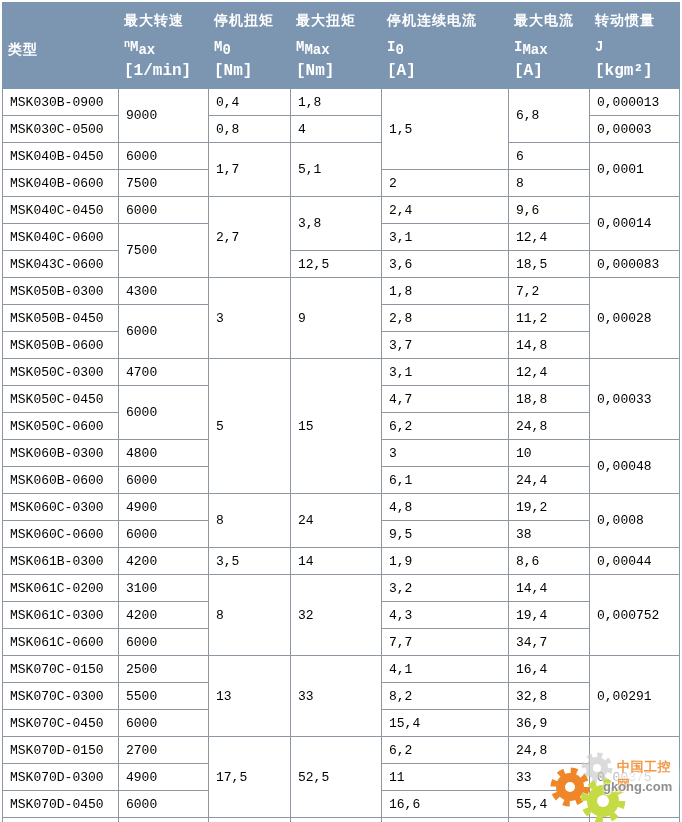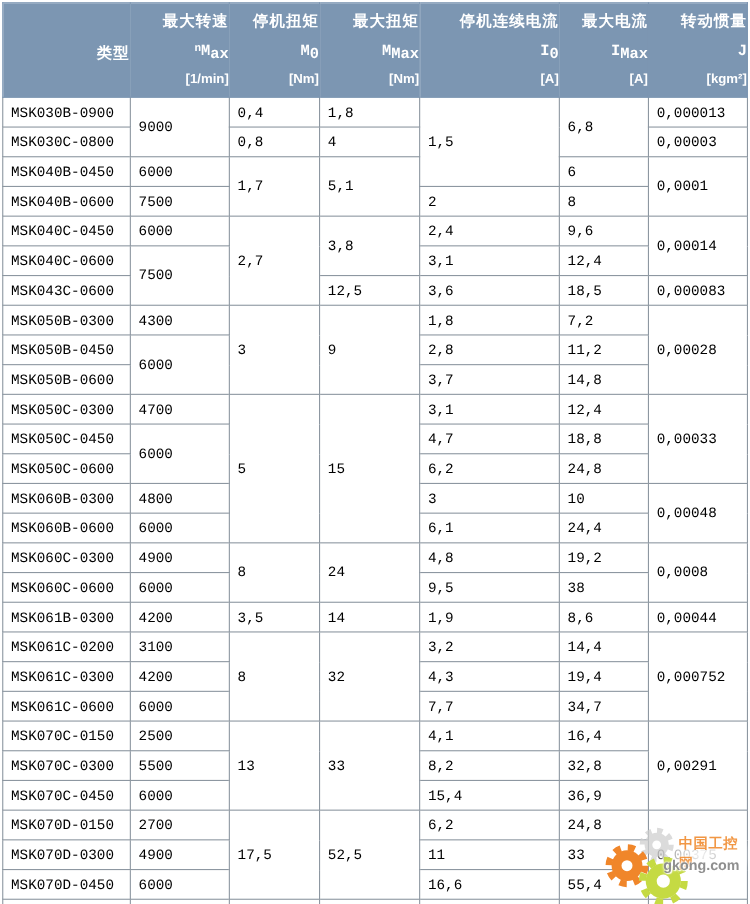--- a/index.html
+++ b/index.html
@@ -11,21 +11,21 @@
   html,body{margin:0;padding:0;background:#fff;}
   .page{
     position:relative;width:682px;height:822px;overflow:hidden;background:#fff;
     font-family:"Liberation Sans","DejaVu Sans",sans-serif;
   }
   table.specs{
     position:absolute;left:2px;top:2px;width:677px;
     border-collapse:collapse;table-layout:fixed;
   }
   table.specs th{
-    background:var(--header-bg);color:#fff;text-align:right;vertical-align:top;
+    background:var(--header-bg);color:#fff;text-align:left;vertical-align:top;
     padding:5px 0 0 5px;border:1px solid var(--header-bg);
     border-left:1px solid var(--header-sep);overflow:hidden;
   }
   table.specs th:first-child{border-left:1px solid var(--header-bg);}
   thead tr{height:86px;}
   tbody tr{height:27px;}
   table.specs td{
     background:#fff;color:var(--cell-text);
     border:1px solid var(--border);
     font-family:"Liberation Mono","DejaVu Sans Mono",monospace;
@@ -37,22 +37,22 @@
     font-weight:bold;font-size:14px;height:28px;line-height:24px;letter-spacing:1px;
   }
   .h-label.type-label{margin-top:29px;}
   .h-sym{
     height:27px;line-height:22px;font-weight:bold;font-size:14px;
     font-family:"Liberation Mono","DejaVu Sans Mono",monospace;
   }
   .h-sym sup{font-size:10px;vertical-align:top;position:relative;top:-2px;}
   .h-sym sub{font-size:14px;vertical-align:baseline;position:relative;top:3px;}
   .h-unit{
-    font-weight:bold;font-size:12px;line-height:16px;
-    font-family:Liberation Sans, sans-serif;
+    font-weight:bold;font-size:16px;line-height:16px;
+    font-family:Liberation Mono, monospace;
   }
   
   .watermark{position:absolute;left:540px;top:746px;width:142px;height:76px;pointer-events:none;}
   .wm-glow{
     position:absolute;left:52px;top:6px;width:90px;height:50px;
     background:radial-gradient(ellipse at center, rgba(255,255,255,0.95) 0%, rgba(255,255,255,0.65) 45%, rgba(255,255,255,0) 75%);
   }
   .wm-gears{position:absolute;left:0;top:0;}
   .wm-name{
     position:absolute;left:77px;top:12px;
@@ -124,21 +124,21 @@
         <tr>
           <td>MSK030B-0900</td>
           <td rowspan="2">9000</td>
           <td>0,4</td>
           <td>1,8</td>
           <td rowspan="3">1,5</td>
           <td rowspan="2">6,8</td>
           <td>0,000013</td>
         </tr>
         <tr>
-          <td>MSK030C-0800</td>
+          <td>MSK030C-0500</td>
           <td>0,8</td>
           <td>4</td>
           <td>0,00003</td>
         </tr>
         <tr>
           <td>MSK040B-0450</td>
           <td>6000</td>
           <td rowspan="2">1,7</td>
           <td rowspan="2">5,1</td>
           <td>6</td>

